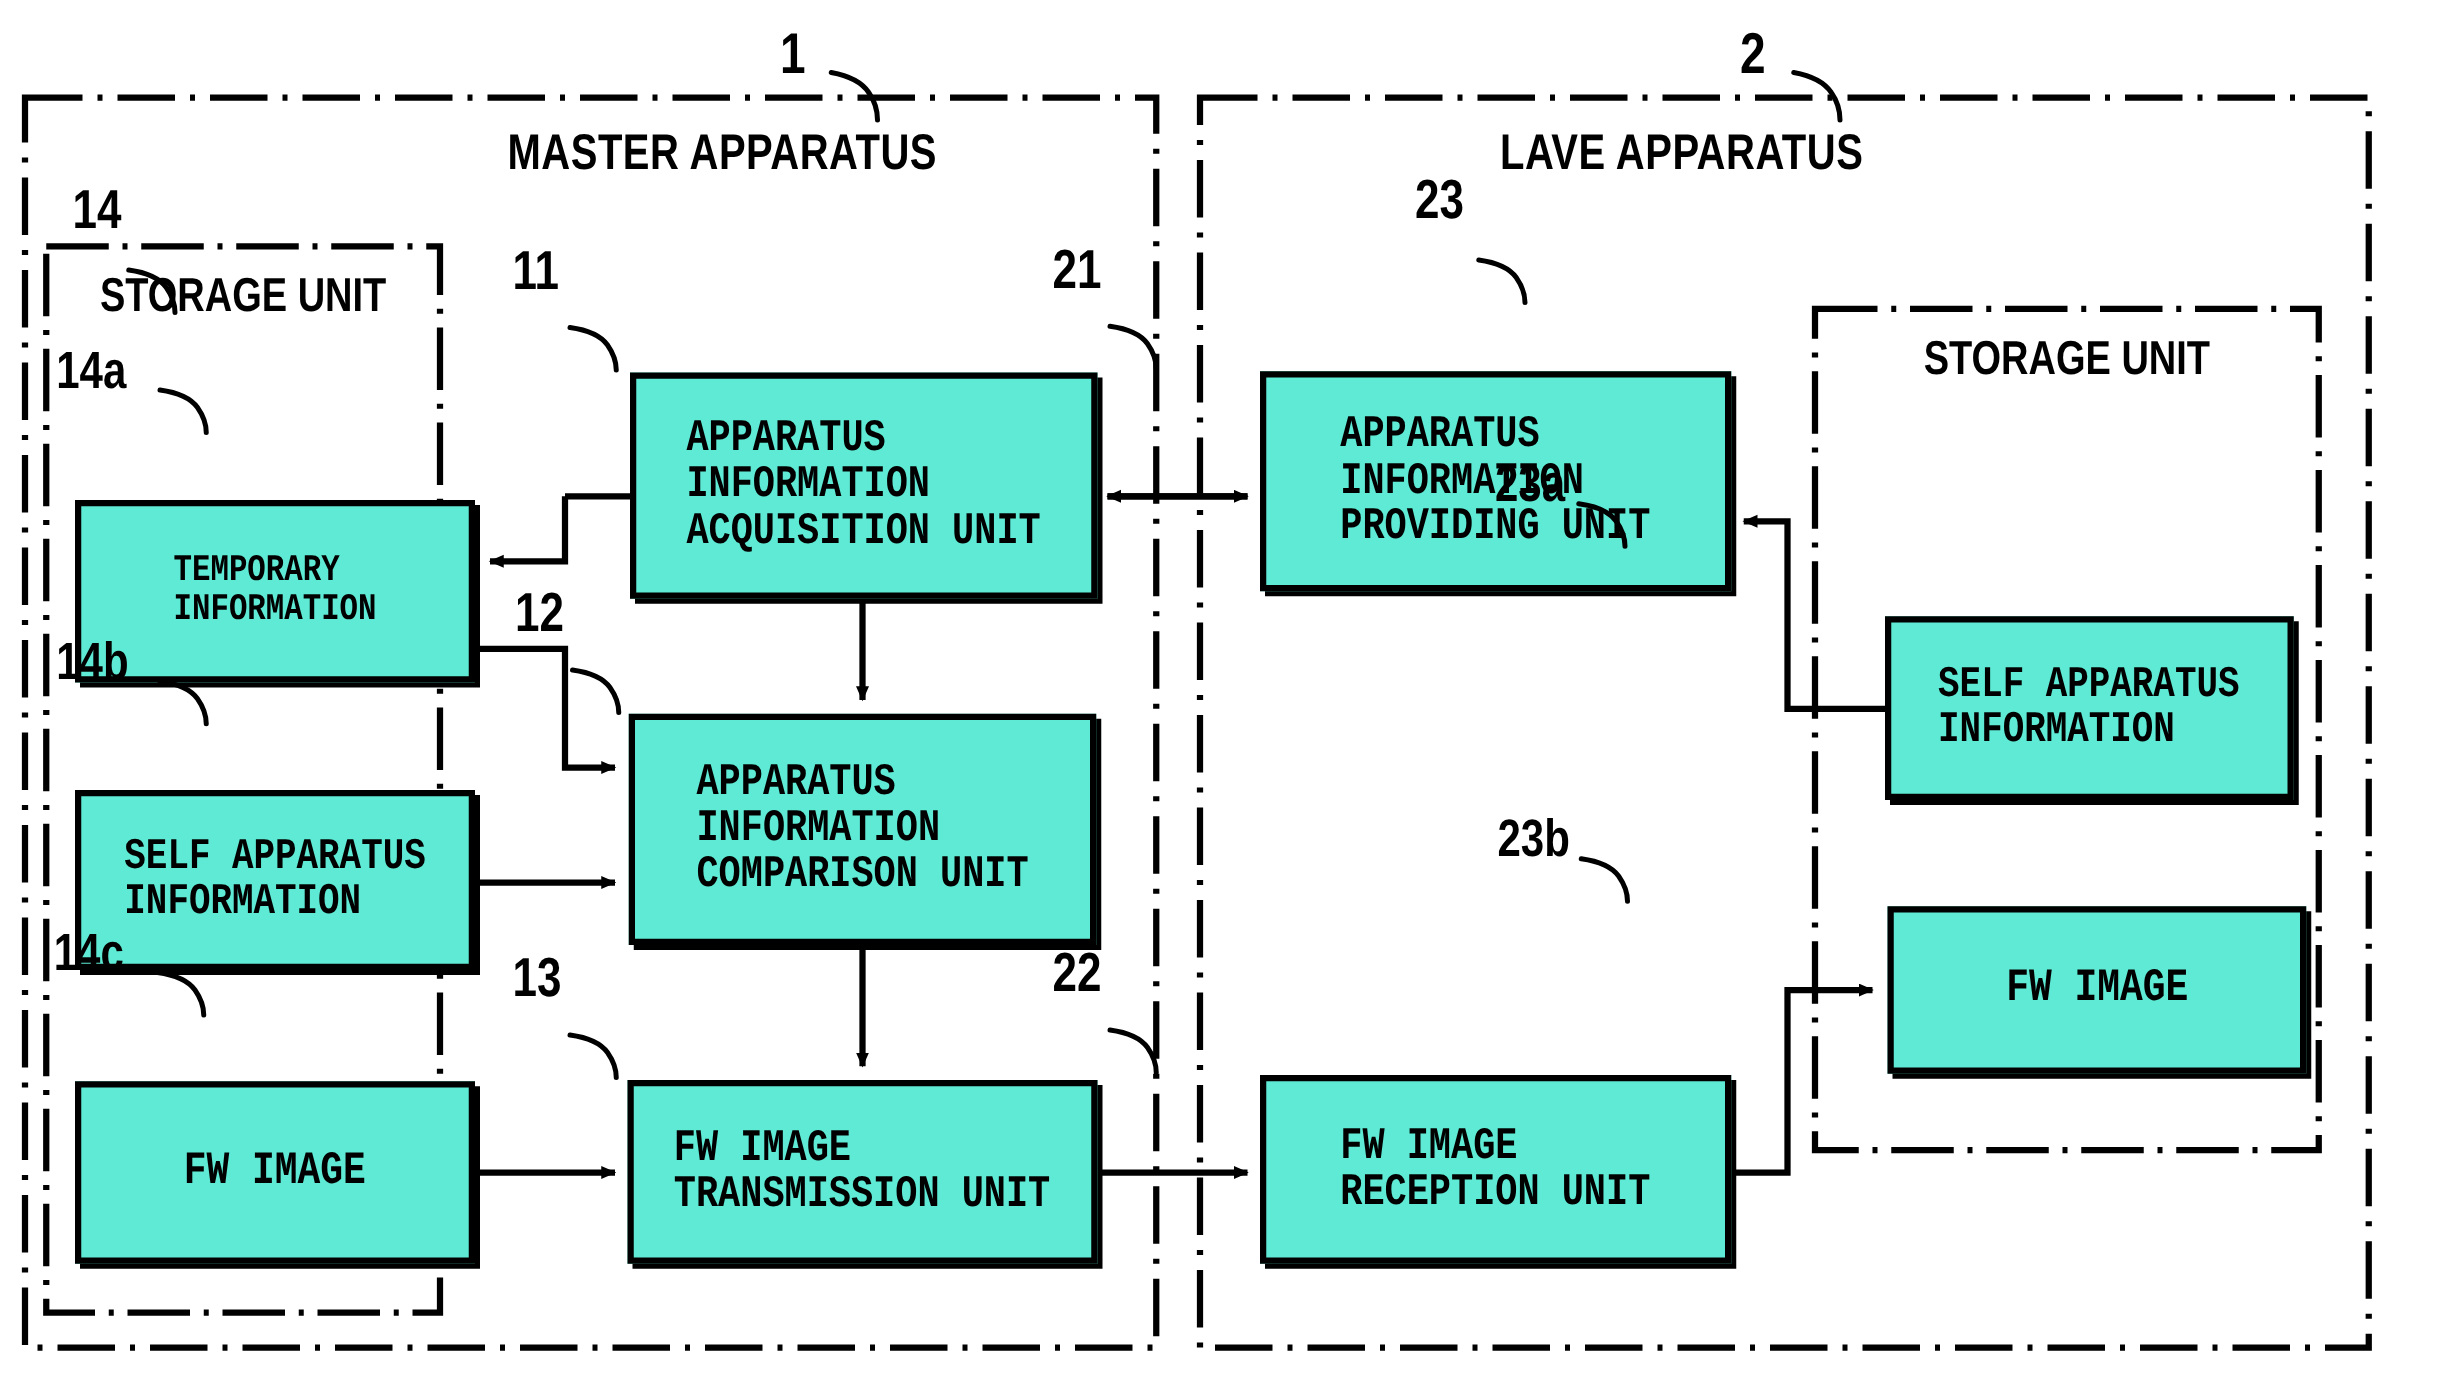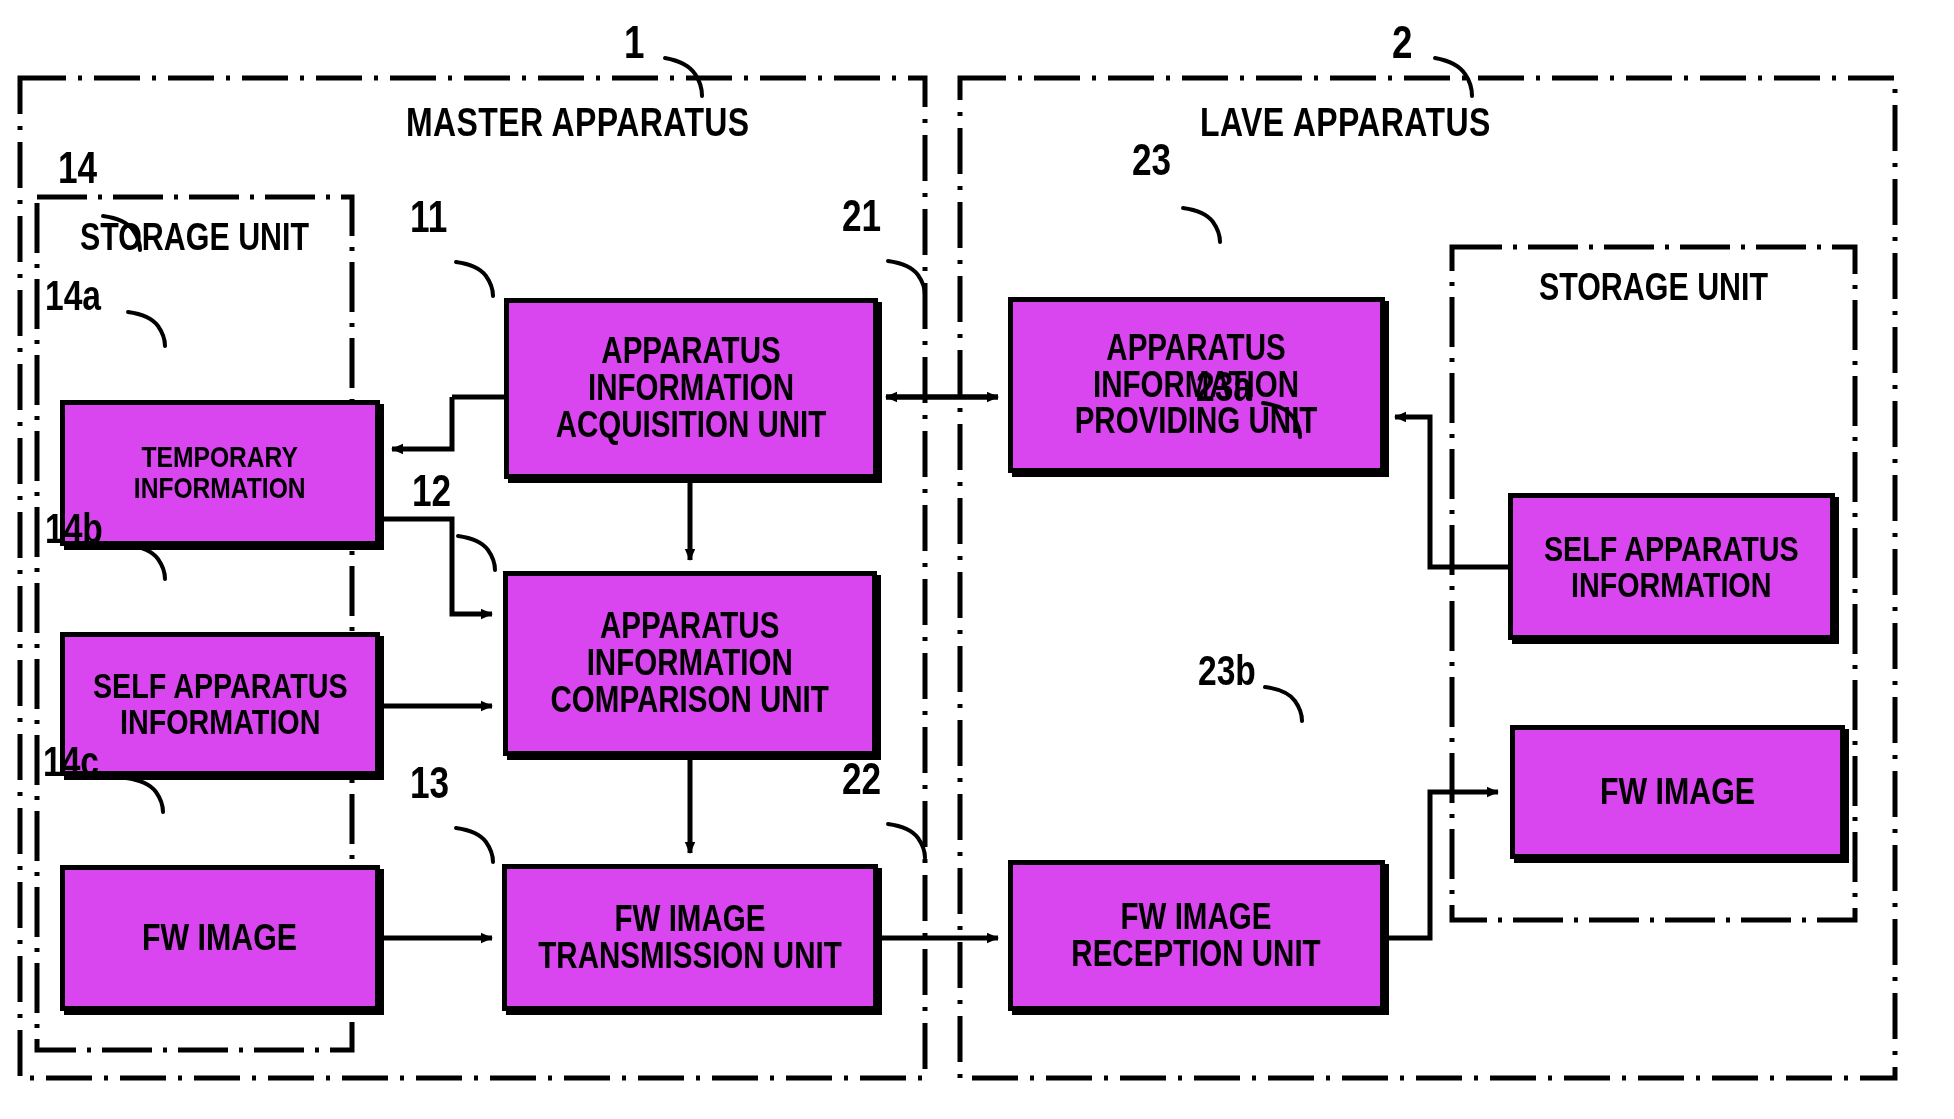--- a/index.html
+++ b/index.html
@@ -21,31 +21,32 @@
     white-space:nowrap;
     font-family:"Liberation Sans", sans-serif;
     transform:scaleX(0.80);
     transform-origin:right center;
   }
   
   .blk{
     position:absolute;
     box-sizing:border-box;
     border:5px solid #000;
-    background:#d946ef;
+    background:#5eead4;
     display:flex;
     align-items:center;
     justify-content:center;
-    text-align:center;
+    text-align:left;
     color:#000;
     font-weight:bold;
     line-height:1.02;
     letter-spacing:0px;
     box-shadow:4px 4px 0 0 #000;
     z-index:6;
+    font-family:Liberation Mono, monospace;
   }
   .blk span{display:block;transform:scaleX(0.82);transform-origin:center center;white-space:nowrap;}
   
   .ref{
     position:absolute;
     font-weight:bold;
     color:#000;
     z-index:8;
     white-space:nowrap;
     transform:scaleX(0.80);

